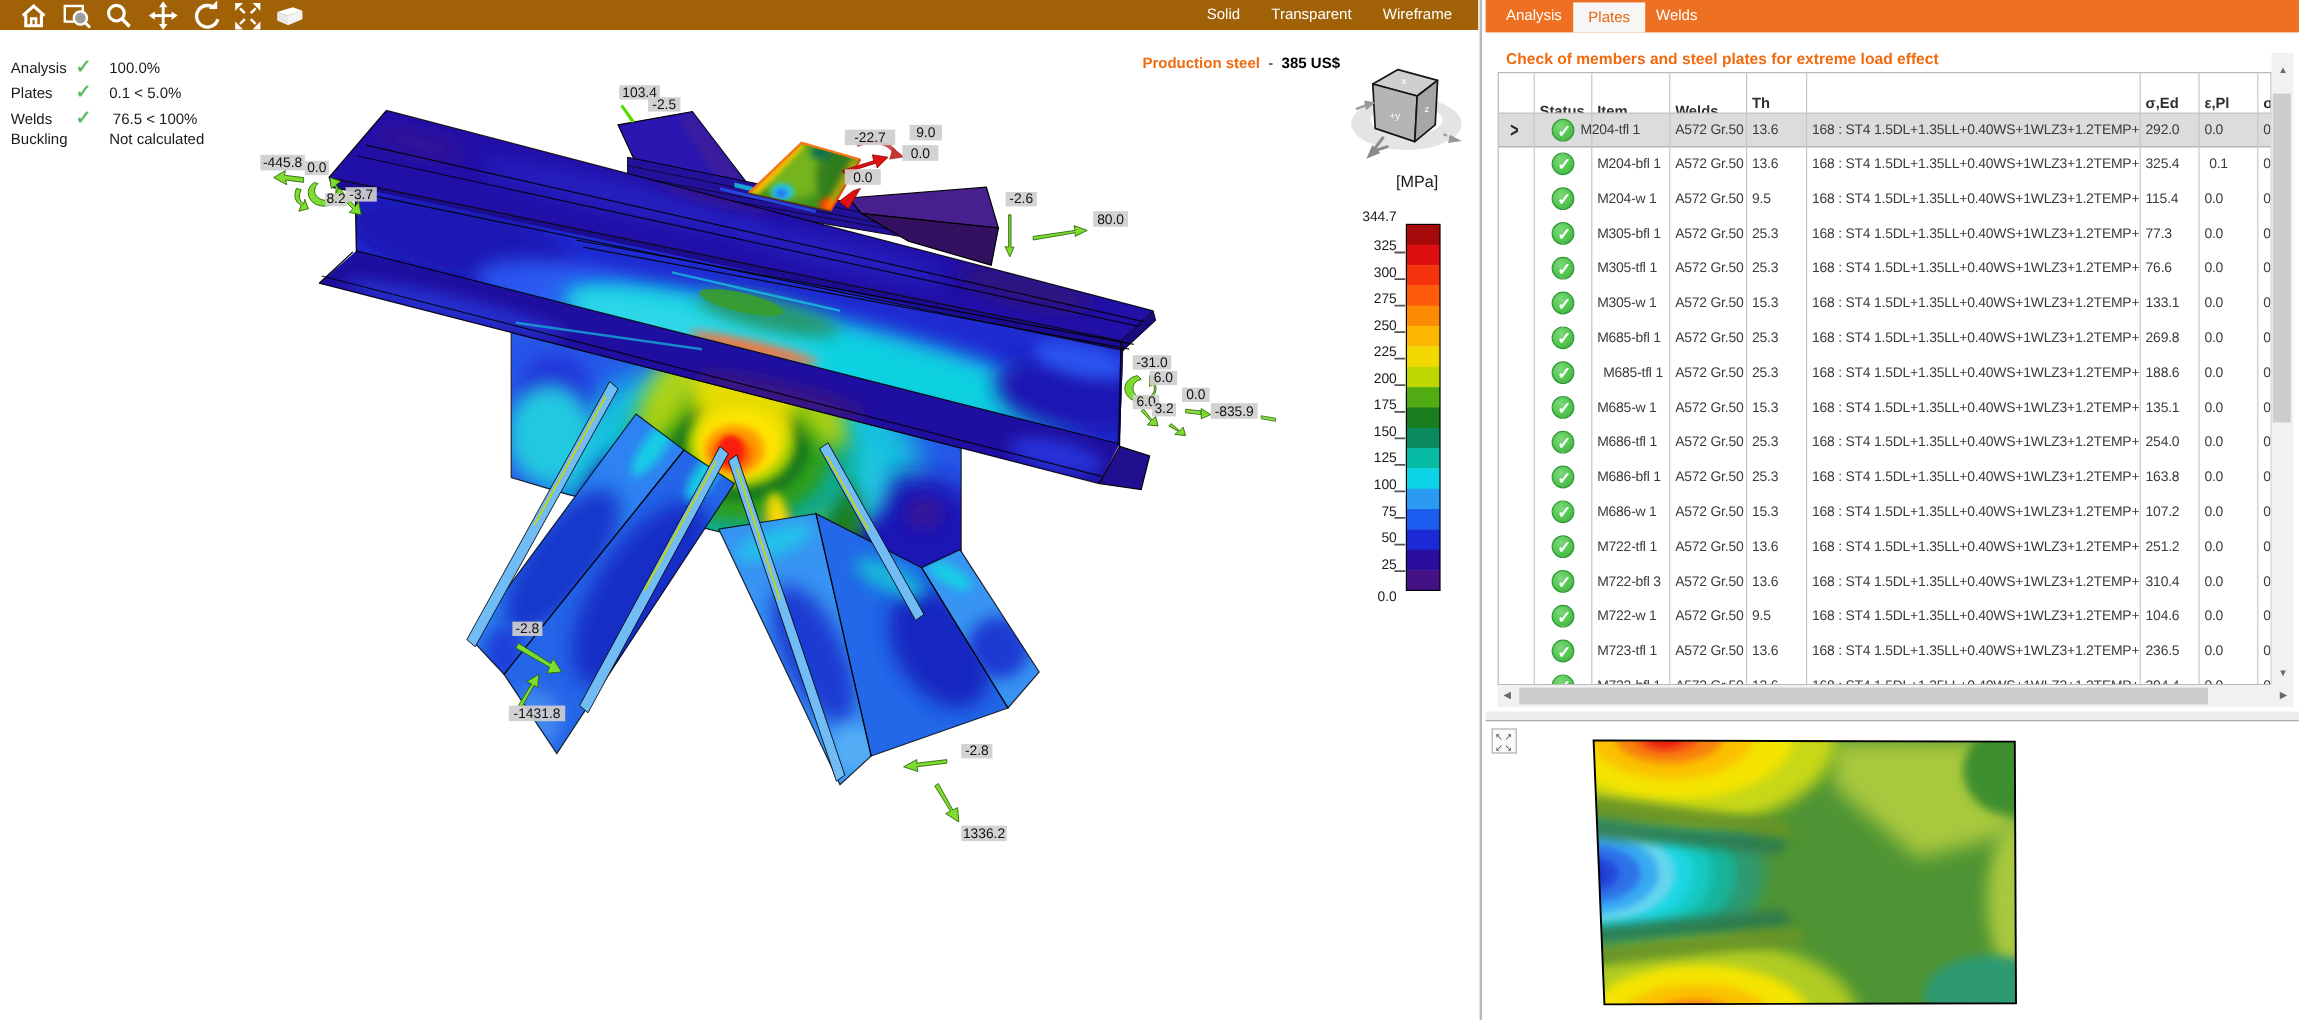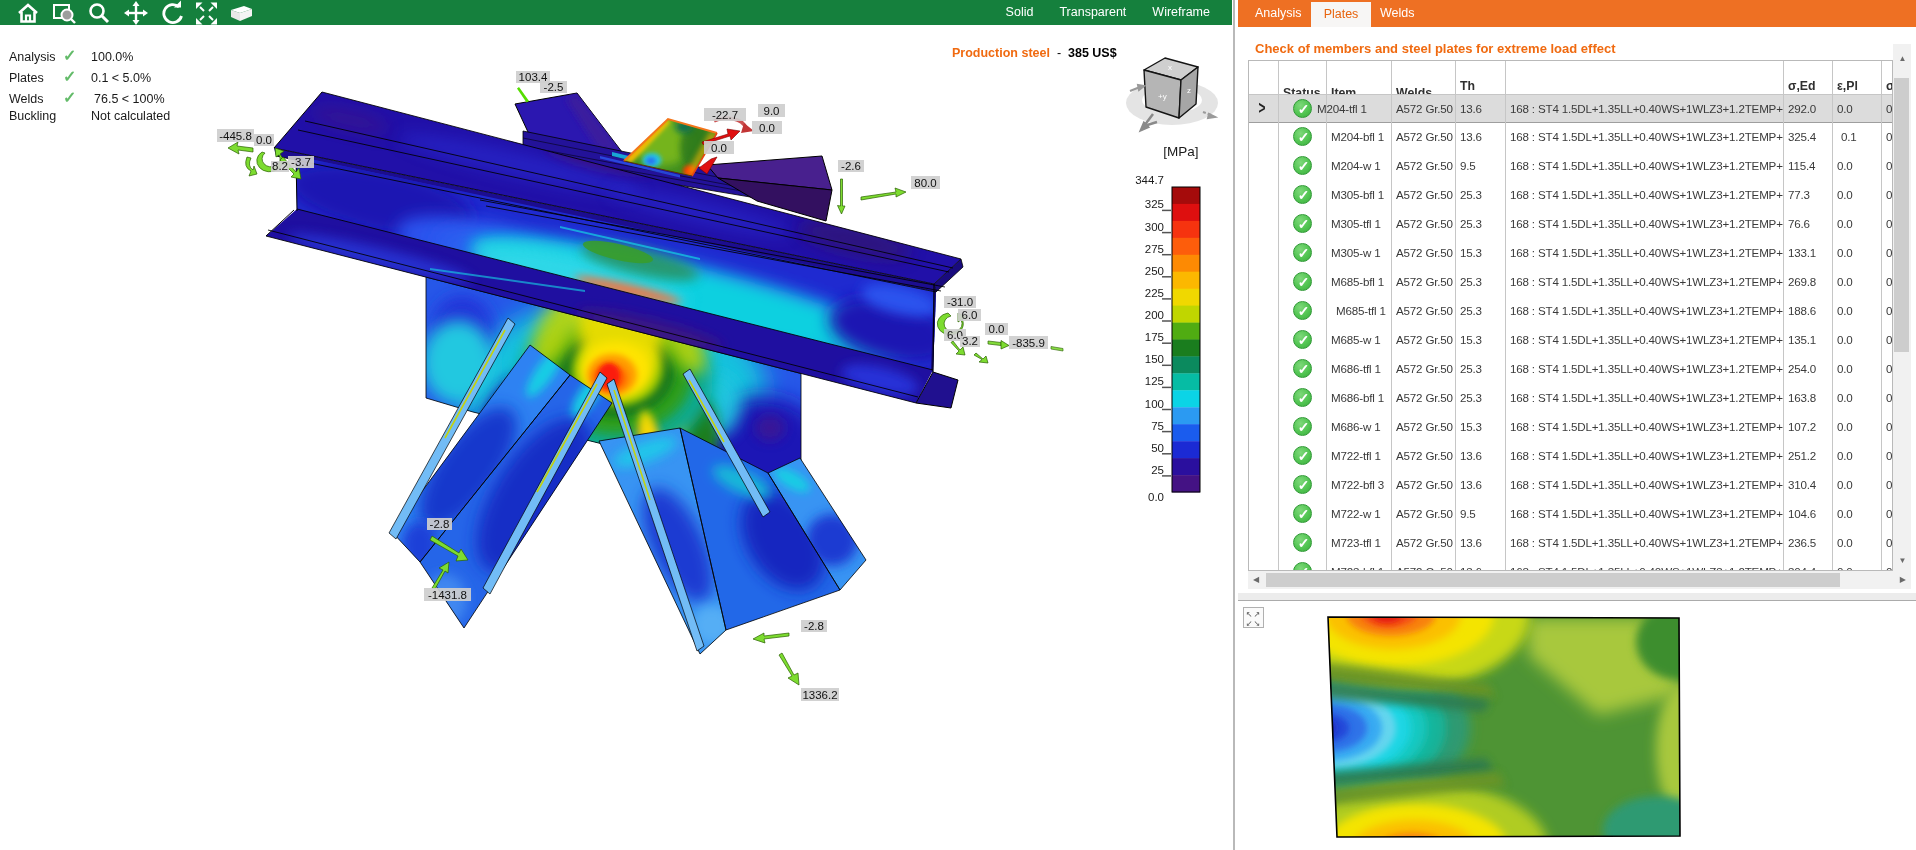--- a/index.html
+++ b/index.html
@@ -1,17 +1,17 @@
 <!DOCTYPE html>
 <html><head><meta charset="utf-8">
 <style>
 html,body{margin:0;padding:0;width:1916px;height:850px;overflow:hidden;background:#fff;
  font-family:"Liberation Sans", sans-serif;}
 *{box-sizing:border-box;}
-#toolbar{position:absolute;left:0;top:0;width:1232px;height:25px;background:#15803d;}
+#toolbar{position:absolute;left:0;top:0;width:1232px;height:25px;background:#a16207;}
 #tbtxt{position:absolute;right:22px;top:5px;color:#fff;font-size:12.5px;}
 #tbtxt span{margin-left:26px;}
 #status{position:absolute;left:9px;top:46px;font-size:12.5px;color:#1a1a1a;}
 .strow{position:absolute;left:0;white-space:nowrap;}
 .stlbl{display:inline-block;width:54px;}
 .stchk{display:inline-block;width:20px;color:#63bb69;font-weight:bold;font-size:16px;}
 #pcost{position:absolute;left:952px;top:46px;font-size:12.5px;font-weight:bold;white-space:nowrap;}
 #pcost .o{color:#f06a10;}
 #scene{position:absolute;left:0;top:0;width:1232px;height:850px;}
 

